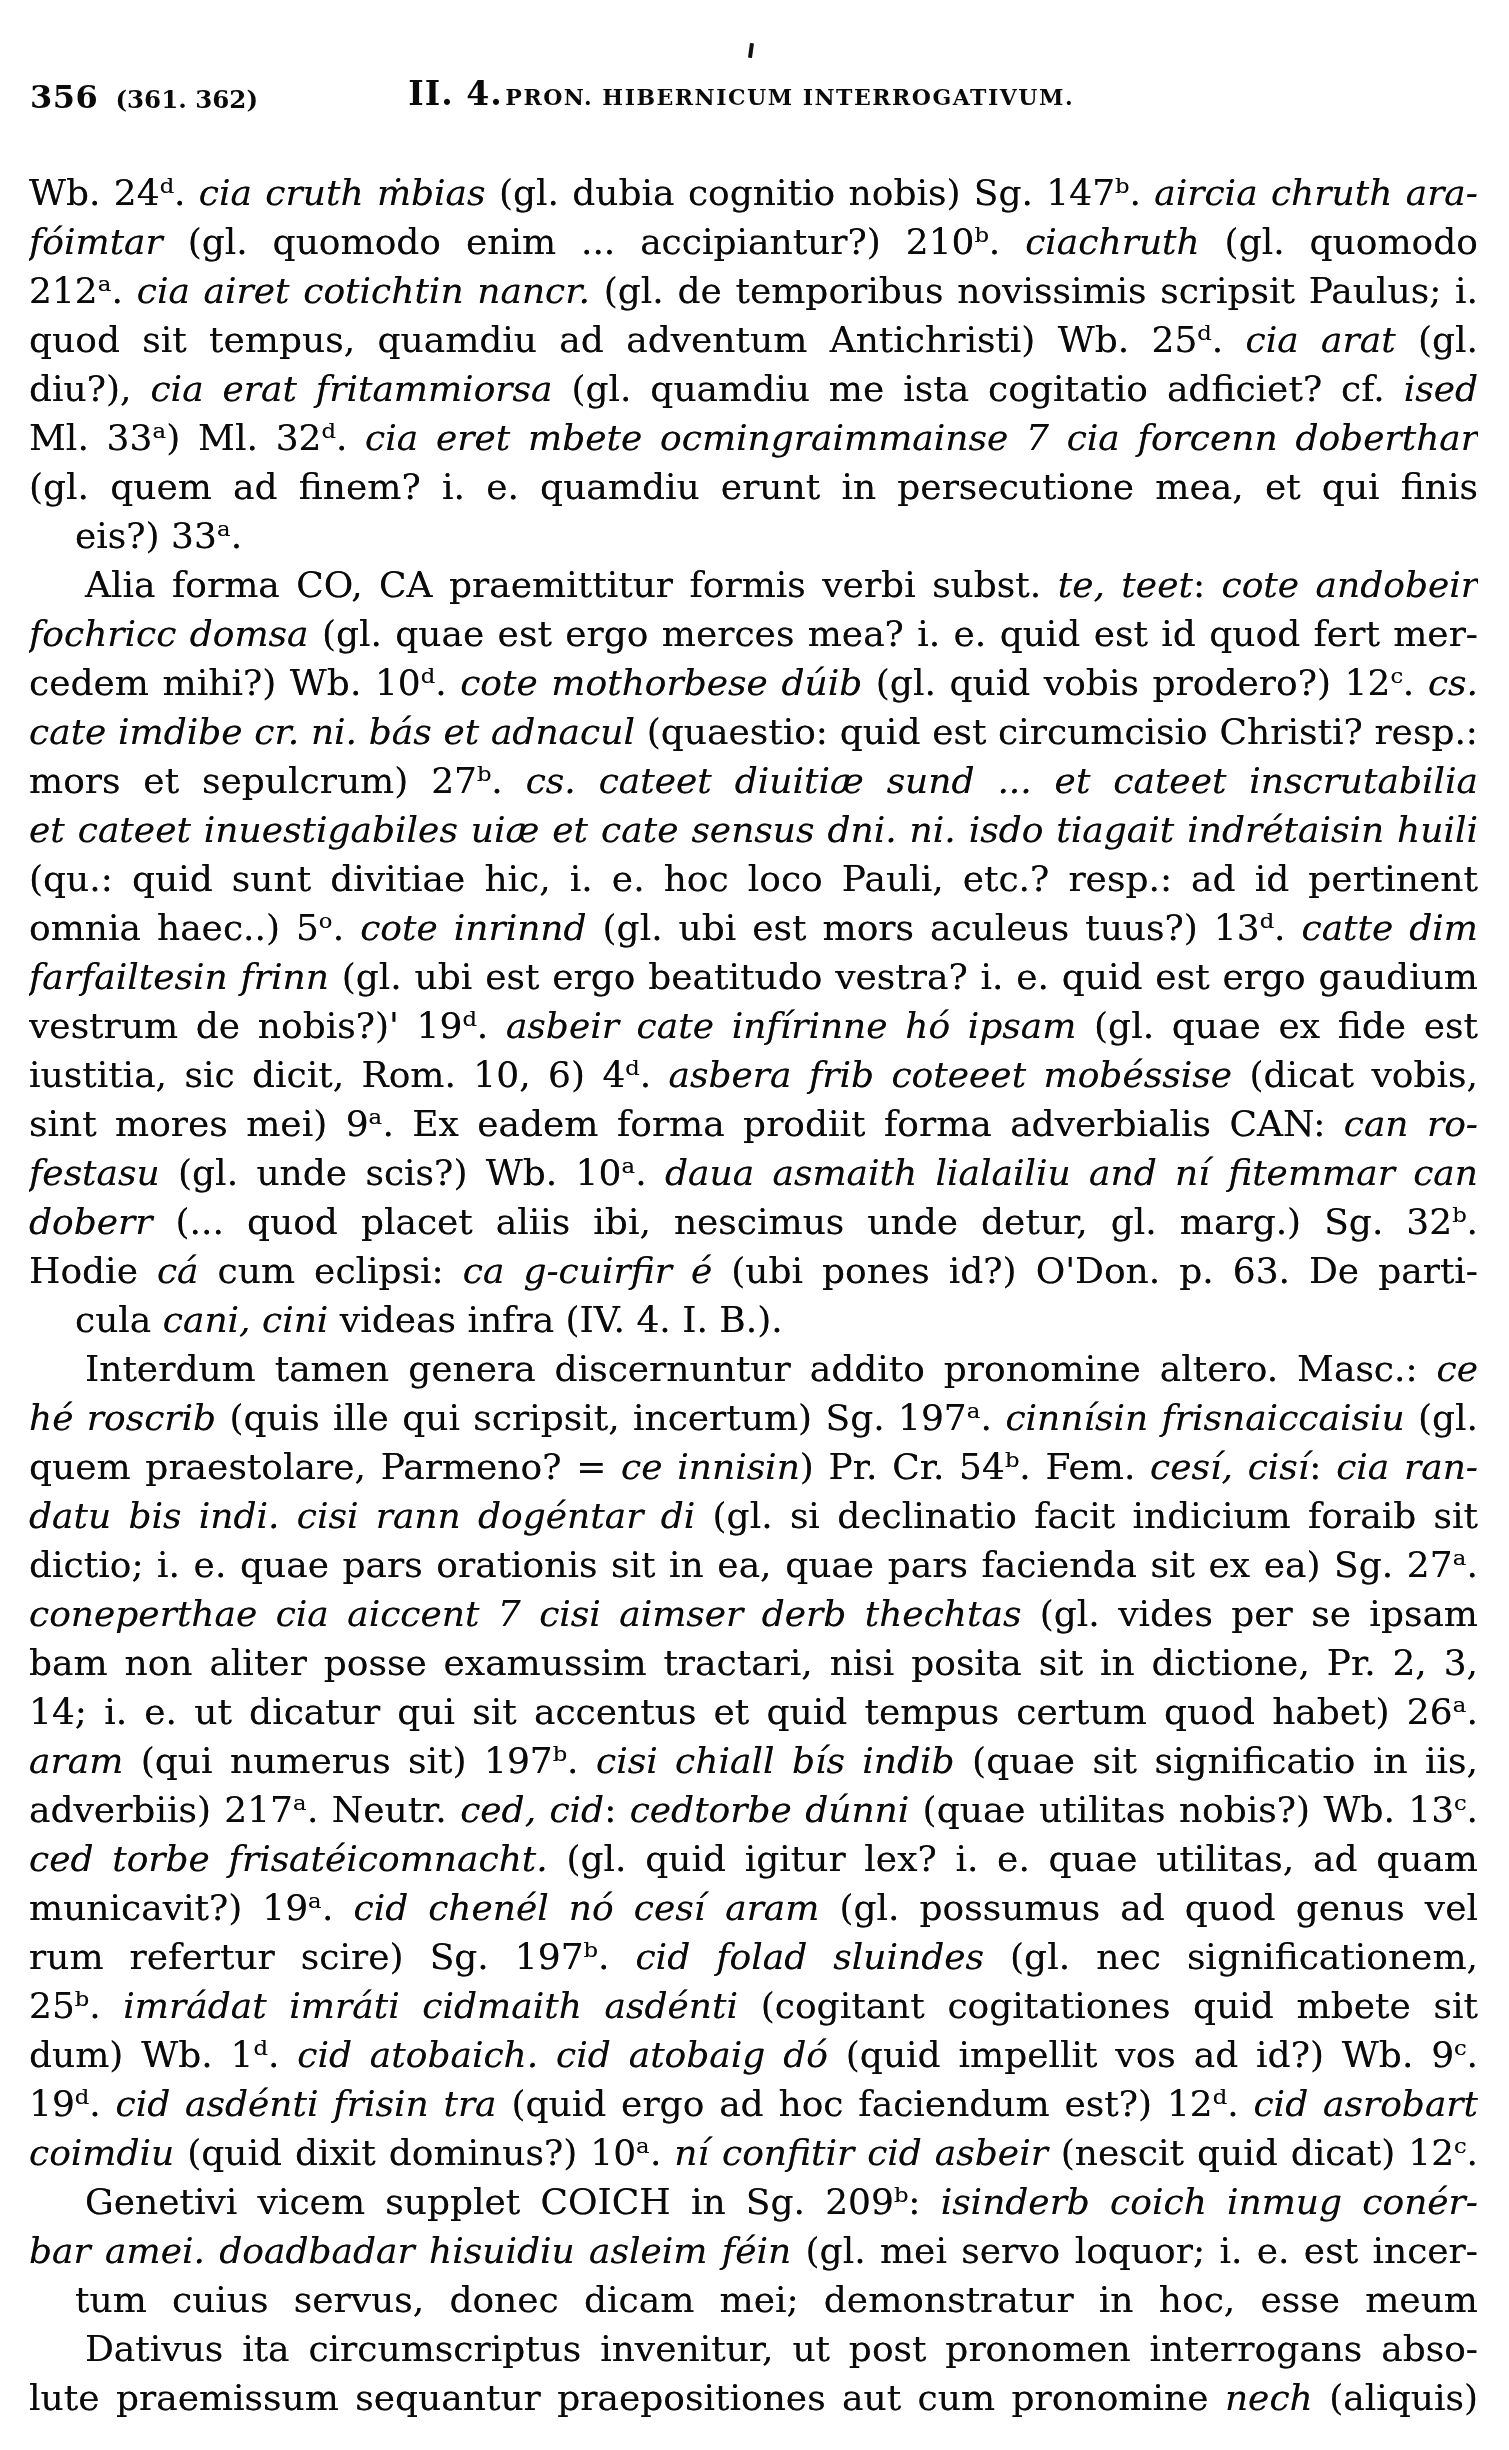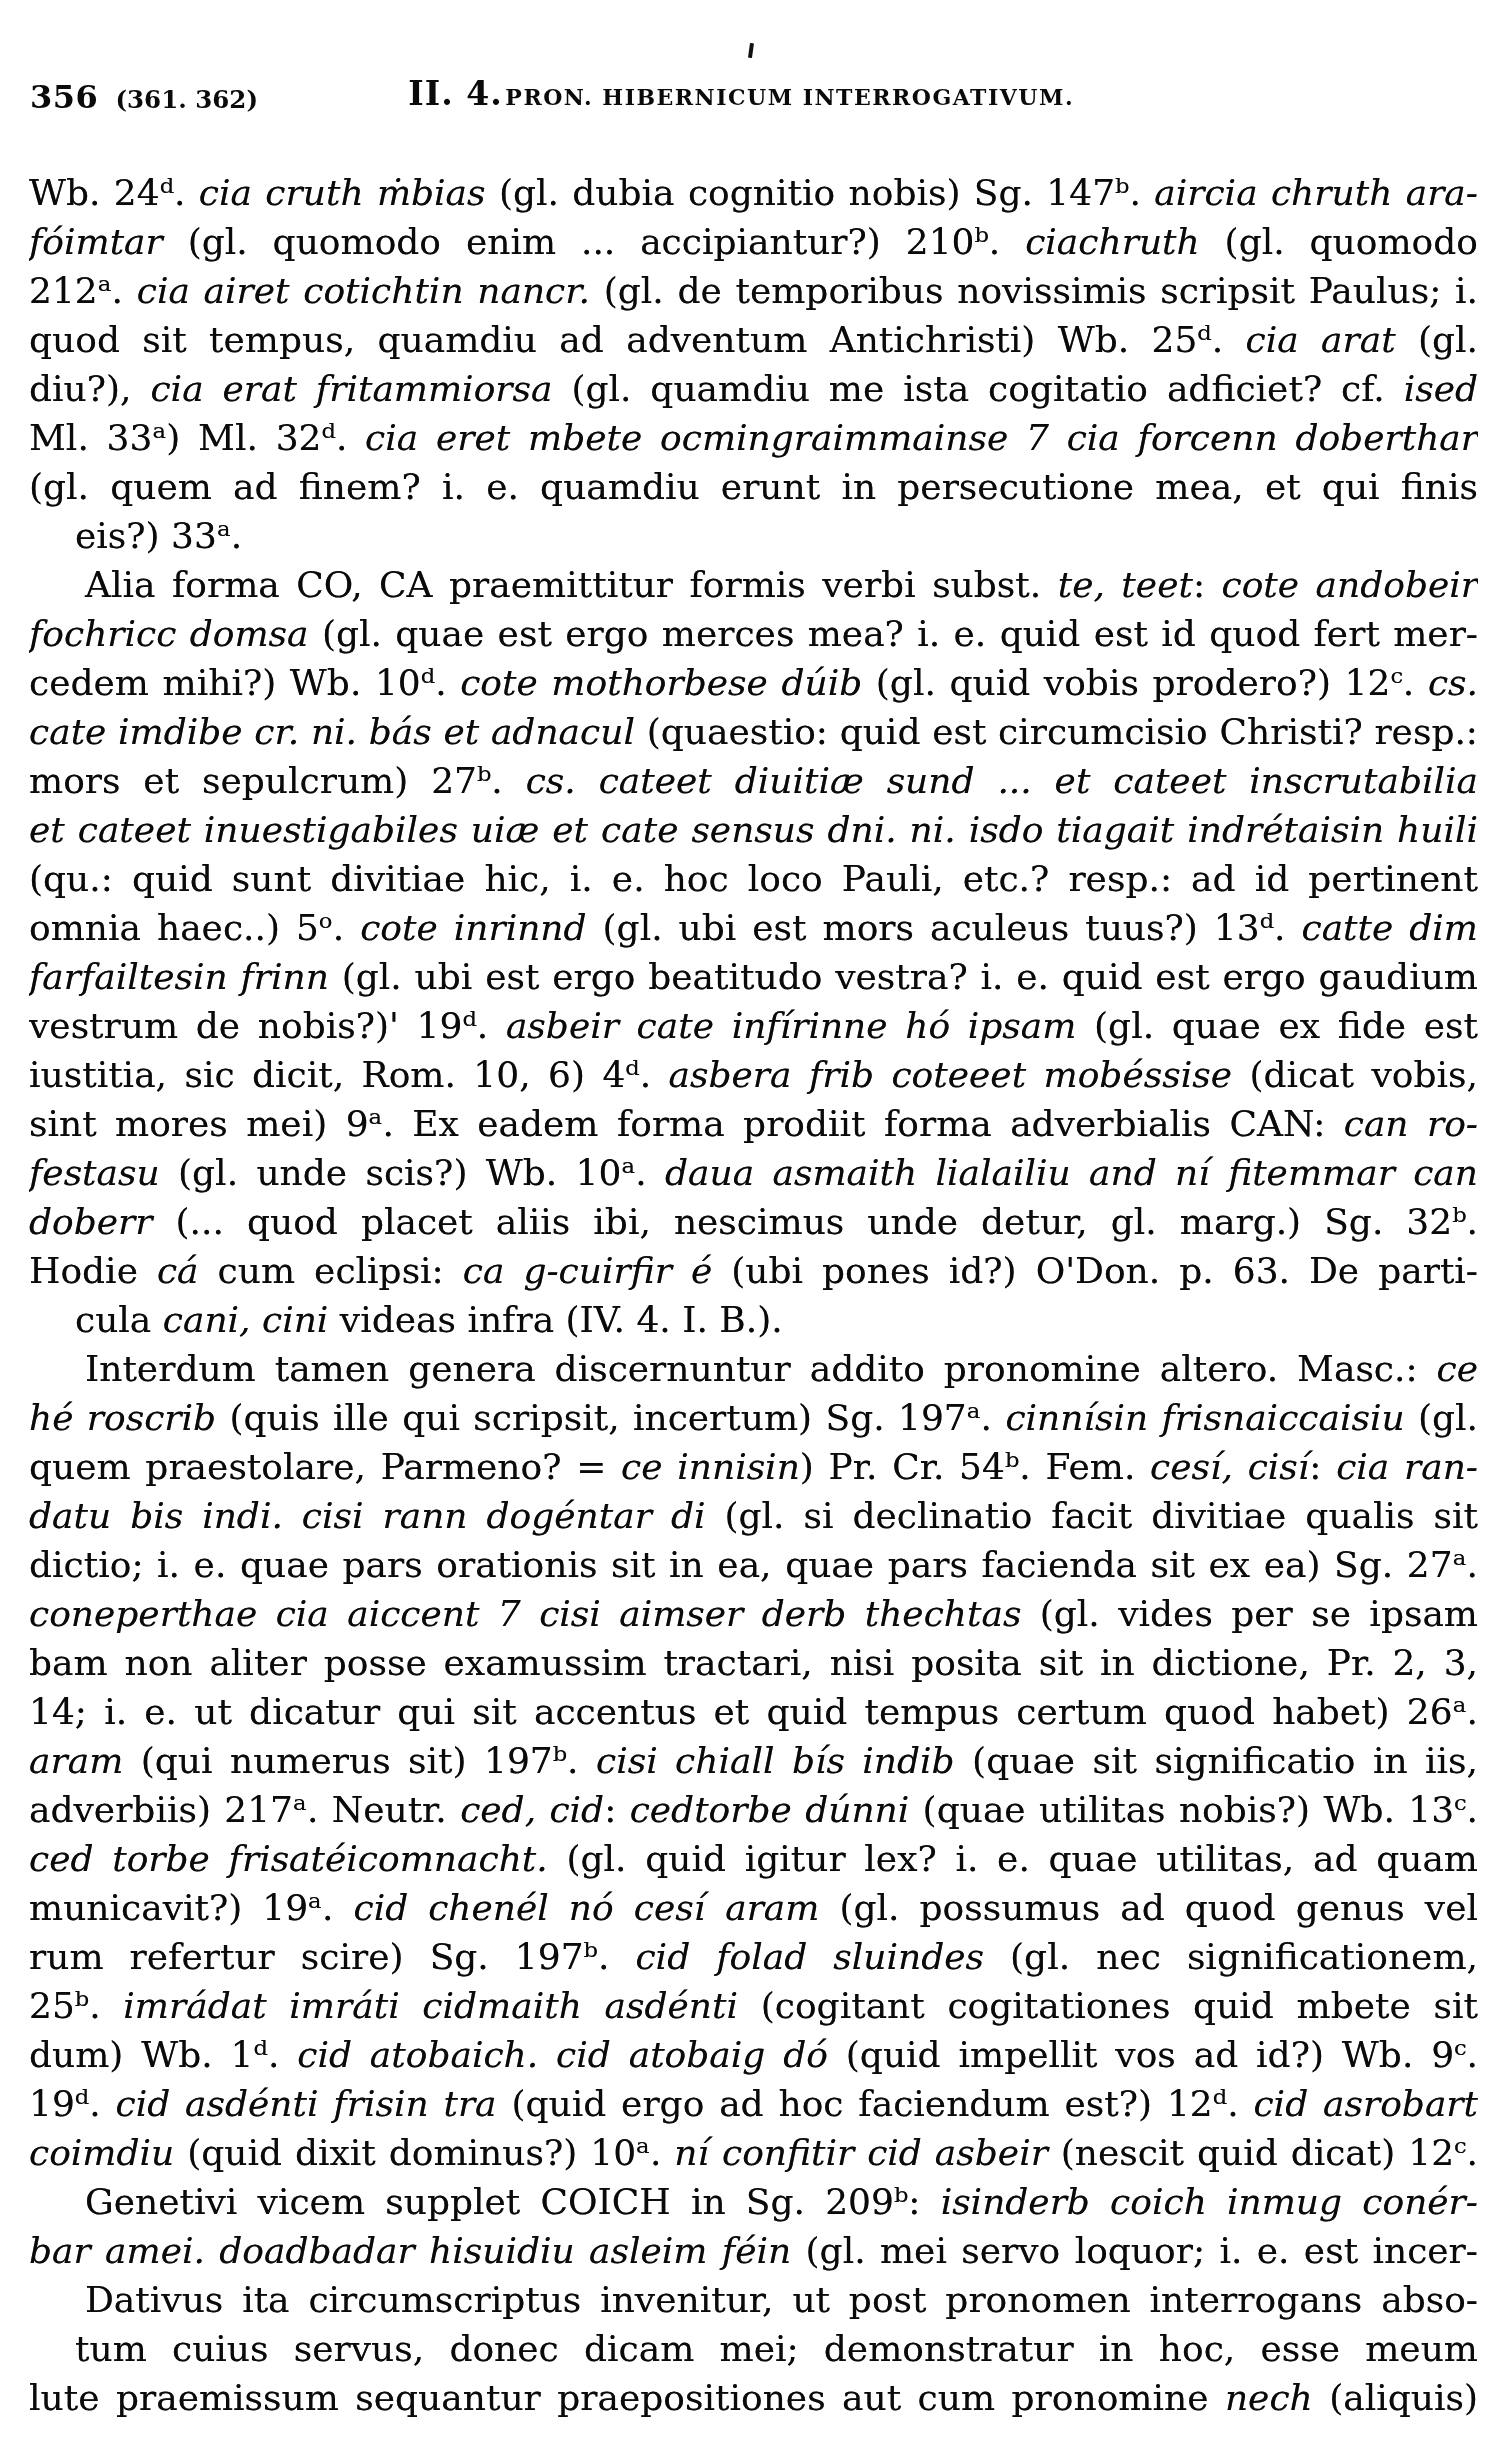--- a/index.html
+++ b/index.html
@@ -73,34 +73,34 @@
       <div class="line"><span class="rm">vestrum de nobis?)' 19ᵈ. </span><span class="it">asbeir cate infírinne hó ipsam </span><span class="rm">(gl. quae ex fide est</span></div>
       <div class="line"><span class="rm">iustitia, sic dicit, Rom. 10, 6) 4ᵈ. </span><span class="it">asbera frib coteeet mobéssise </span><span class="rm">(dicat vobis, quid</span></div>
       <div class="line"><span class="rm">sint mores mei) 9ᵃ. Ex eadem forma prodiit forma adverbialis CAN: </span><span class="it">can ro-</span></div>
       <div class="line"><span class="it">festasu </span><span class="rm">(gl. unde scis?) Wb. 10ᵃ. </span><span class="it">daua asmaith lialailiu and ní fitemmar can</span></div>
       <div class="line"><span class="it">doberr </span><span class="rm">(... quod placet aliis ibi, nescimus unde detur, gl. marg.) Sg. 32ᵇ.</span></div>
       <div class="line"><span class="rm">Hodie </span><span class="it">cá </span><span class="rm">cum eclipsi: </span><span class="it">ca g-cuirfir é </span><span class="rm">(ubi pones id?) O'Don. p. 63. De parti-</span></div>
       <div class="line para-end"><span class="rm">cula </span><span class="it">cani, cini </span><span class="rm">videas infra (IV. 4. I. B.).</span></div>
       <div class="line indent"><span class="rm">Interdum tamen genera discernuntur addito pronomine altero. Masc.: </span><span class="it">ce</span></div>
       <div class="line"><span class="it">hé roscrib </span><span class="rm">(quis ille qui scripsit, incertum) Sg. 197ᵃ. </span><span class="it">cinnísin frisnaiccaisiu </span><span class="rm">(gl.</span></div>
       <div class="line"><span class="rm">quem praestolare, Parmeno? = </span><span class="it">ce innisin</span><span class="rm">) Pr. Cr. 54ᵇ. Fem. </span><span class="it">cesí, cisí</span><span class="rm">: </span><span class="it">cia ran-</span></div>
-      <div class="line"><span class="it">datu bis indi. cisi rann dogéntar di </span><span class="rm">(gl. si declinatio facit divitiae qualis sit</span></div>
+      <div class="line"><span class="it">datu bis indi. cisi rann dogéntar di </span><span class="rm">(gl. si declinatio facit indicium foraib sit</span></div>
       <div class="line"><span class="rm">dictio; i. e. quae pars orationis sit in ea, quae pars facienda sit ex ea) Sg. 27ᵃ.</span></div>
       <div class="line"><span class="it">coneperthae cia aiccent 7 cisi aimser derb thechtas </span><span class="rm">(gl. vides per se ipsam sylla-</span></div>
       <div class="line"><span class="rm">bam non aliter posse examussim tractari, nisi posita sit in dictione, Pr. 2, 3,</span></div>
       <div class="line"><span class="rm">14; i. e. ut dicatur qui sit accentus et quid tempus certum quod habet) 26ᵃ. </span><span class="it">cesí</span></div>
       <div class="line"><span class="it">aram </span><span class="rm">(qui numerus sit) 197ᵇ. </span><span class="it">cisi chiall bís indib </span><span class="rm">(quae sit significatio in iis,</span></div>
       <div class="line"><span class="rm">adverbiis) 217ᵃ. Neutr. </span><span class="it">ced, cid</span><span class="rm">: </span><span class="it">cedtorbe dúnni </span><span class="rm">(quae utilitas nobis?) Wb. 13ᶜ.</span></div>
       <div class="line"><span class="it">ced torbe frisatéicomnacht. </span><span class="rm">(gl. quid igitur lex? i. e. quae utilitas, ad quam com-</span></div>
       <div class="line"><span class="rm">municavit?) 19ᵃ. </span><span class="it">cid chenél nó cesí aram </span><span class="rm">(gl. possumus ad quod genus vel nume-</span></div>
       <div class="line"><span class="rm">rum refertur scire) Sg. 197ᵇ. </span><span class="it">cid folad sluindes </span><span class="rm">(gl. nec significationem, agnosco)</span></div>
       <div class="line"><span class="rm">25ᵇ. </span><span class="it">imrádat imráti cidmaith asdénti </span><span class="rm">(cogitant cogitationes quid mbete sit facien-</span></div>
       <div class="line"><span class="rm">dum) Wb. 1ᵈ. </span><span class="it">cid atobaich. cid atobaig dó </span><span class="rm">(quid impellit vos ad id?) Wb. 9ᶜ.</span></div>
       <div class="line"><span class="rm">19ᵈ. </span><span class="it">cid asdénti frisin tra </span><span class="rm">(quid ergo ad hoc faciendum est?) 12ᵈ. </span><span class="it">cid asrobart in-</span></div>
       <div class="line"><span class="it">coimdiu </span><span class="rm">(quid dixit dominus?) 10ᵃ. </span><span class="it">ní confitir cid asbeir </span><span class="rm">(nescit quid dicat) 12ᶜ.</span></div>
       <div class="line indent"><span class="rm">Genetivi vicem supplet COICH in Sg. 209ᵇ: </span><span class="it">isinderb coich inmug conér-</span></div>
       <div class="line"><span class="it">bar amei. doadbadar hisuidiu asleim féin </span><span class="rm">(gl. mei servo loquor; i. e. est incer-</span></div>
+      <div class="line para-end"><span class="rm">tum cuius servus, donec dicam mei; demonstratur in hoc, esse meum ipsius).</span></div>
       <div class="line indent"><span class="rm">Dativus ita circumscriptus invenitur, ut post pronomen interrogans abso-</span></div>
-      <div class="line para-end"><span class="rm">tum cuius servus, donec dicam mei; demonstratur in hoc, esse meum ipsius).</span></div>
       <div class="line"><span class="rm">lute praemissum sequantur praepositiones aut cum pronomine </span><span class="it">nech </span><span class="rm">(aliquis)</span></div>
     </div>
 </div>
 
 
 </body></html>

